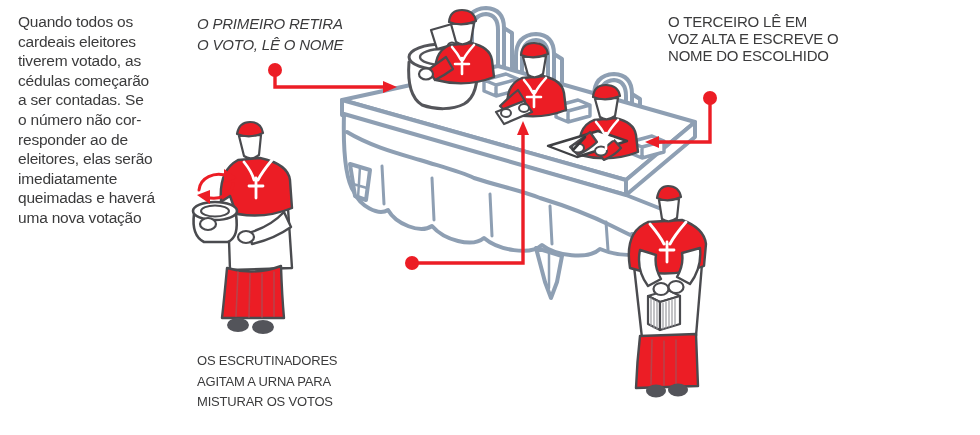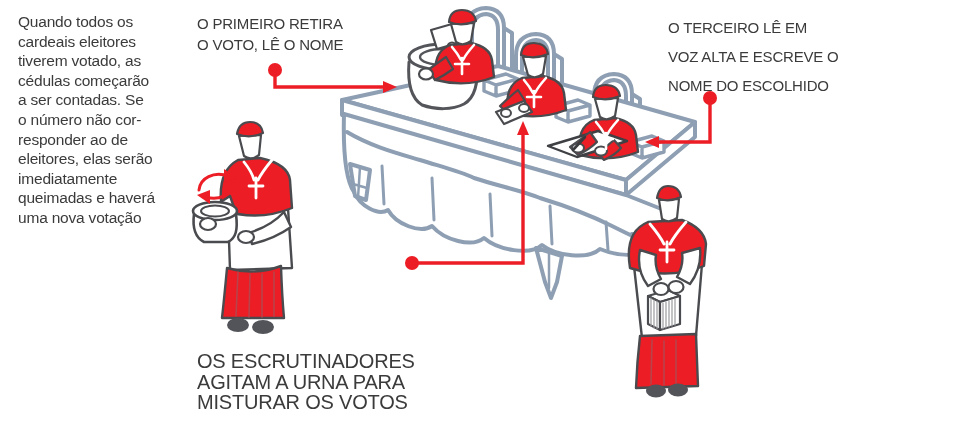--- a/index.html
+++ b/index.html
@@ -4,24 +4,24 @@
 <style>
   html,body{margin:0;padding:0;background:#ffffff;}
   .stage{
     position:relative;width:980px;height:435px;background:#ffffff;overflow:hidden;
     font-family:"Liberation Sans","DejaVu Sans",sans-serif;color:#3b3b3c;
   }
   .stage svg{position:absolute;left:0;top:0;}
   .txt{position:absolute;white-space:pre-line;color:#3b3b3c;}
   .intro{left:18px;top:12px;width:170px;font-size:15.5px;line-height:19.6px;letter-spacing:-0.2px;}
   .lab{font-size:15px;letter-spacing:-0.2px;}
-  .lab-first{left:197px;top:13px;line-height:21px;}
-  .lab-third{left:668px;top:13px;line-height:29px;}
+  .lab-first{left:197px;top:13px;line-height:21px;font-style:italic;}
+  .lab-third{left:668px;top:13px;line-height:17px;}
   .lab-second{left:307px;top:221px;line-height:22px;}
-  .lab-shake{left:197px;top:351px;line-height:20.5px;font-size:20px;}
+  .lab-shake{left:197px;top:351px;line-height:20.5px;font-size:13px;}
   .lab-sum{left:723px;top:212px;line-height:20.7px;font-size:16px;}
 </style>
 </head>
 <body>
 
 <div class="stage">
 
 <svg width="980" height="435" viewBox="0 0 980 435">
 
   <g stroke="#8E9FB3" stroke-width="4" fill="none" stroke-linecap="round" stroke-linejoin="round">

